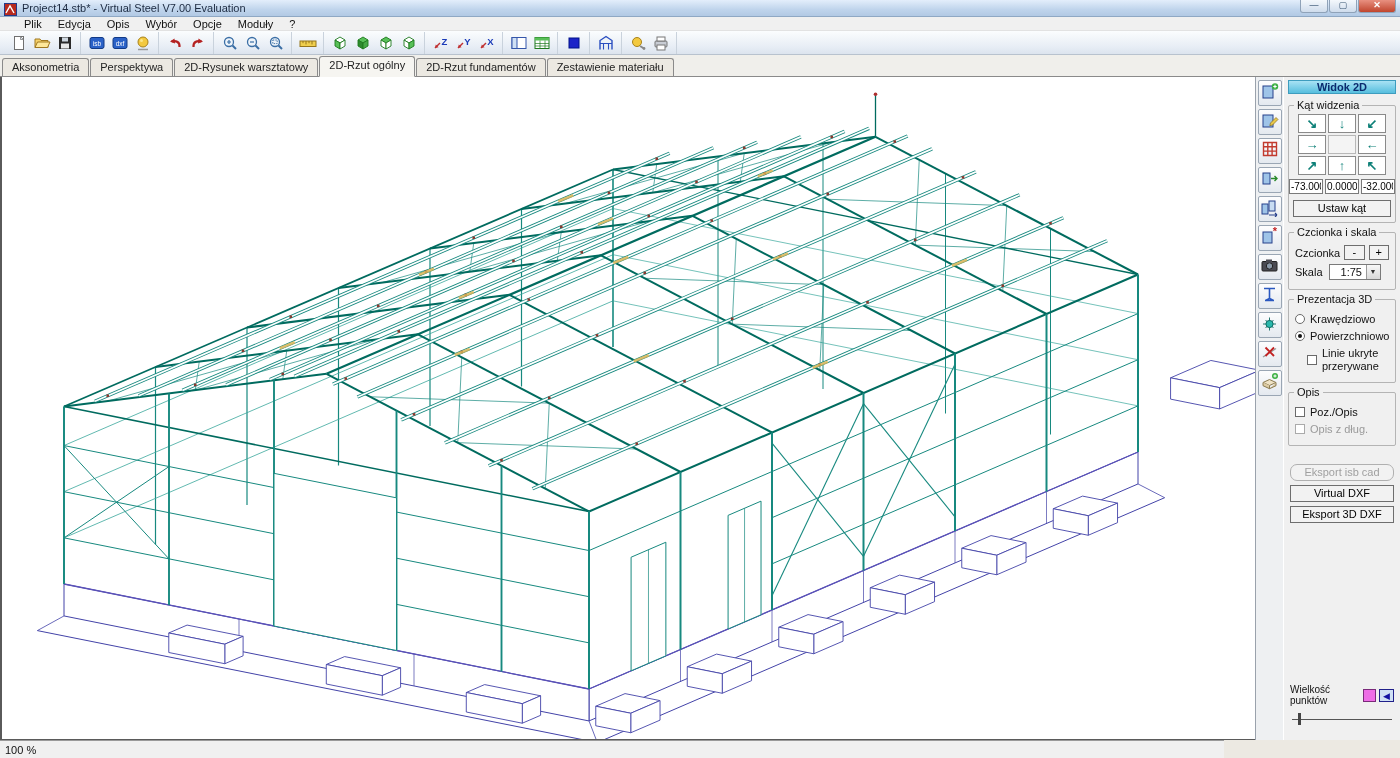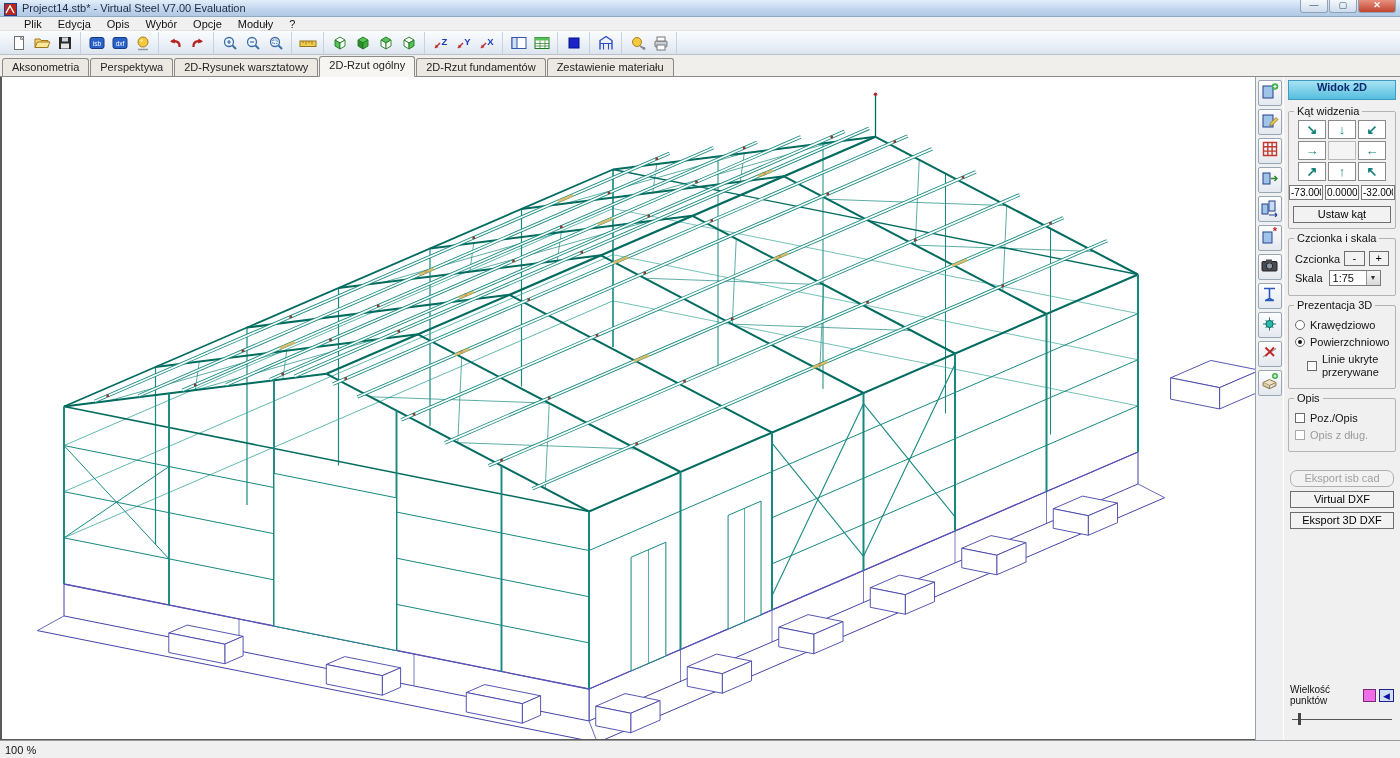--- a/index.html
+++ b/index.html
@@ -46,37 +46,37 @@
 
   
   .sidestrip { position:absolute; left:1255px; top:0; width:28px; height:663px; background:#eef0f2;
     border-left:1px solid #9aa2ac; display:flex; flex-direction:column; align-items:center; padding-top:3px; }
   .sbtn { width:24px; height:26px; margin-bottom:3px; background:linear-gradient(#fdfdfe,#e4e9ef);
     border:1px solid #9aa6b4; border-radius:2px; display:flex; align-items:center; justify-content:center; }
 
   
   .panel { position:absolute; left:1283px; top:0; width:117px; height:663px; background:#f0f0f0;
     border-left:1px solid #fff; font-size:11px; color:#111; display:flex; flex-direction:column; }
-  .panel-header { margin:3px 4px 2px; height:20px; text-align:center; font-size:11px; font-weight:bold; color:#0a2a6e;
+  .panel-header { margin:3px 4px 2px; height:14px; text-align:center; font-size:11px; font-weight:bold; color:#0a2a6e;
     background:linear-gradient(#a8e2f4,#56bede); border:1px solid #3d9cbe; line-height:13px; }
   .group { border:1px solid #b4b4b4; border-radius:2px; margin:9px 4px 0; position:relative; padding:8px 4px 5px; }
   .glabel { position:absolute; top:-7px; left:5px; background:#f0f0f0; padding:0 3px; font-size:11px; }
   .agrid { display:grid; grid-template-columns:repeat(3,28px); grid-auto-rows:19px; gap:2px; justify-content:center; }
   .abtn { background:#fff; border:1px solid #8a8a8a; color:#0e8078; font-weight:bold; font-size:13px;
     display:flex; align-items:center; justify-content:center; line-height:1; }
   .abtn.empty { background:#f4f4f4; border:1px solid #b8b8b8; }
   .angles { display:flex; gap:2px; margin-top:4px; justify-content:center; }
   .ain { width:34px; height:15px; border:1px solid #7a7a7a; background:#fff; font-size:10px; padding:0 1px;
     font-family:"Liberation Sans",sans-serif; }
   .wideb { display:block; width:100%; height:17px; background:#f2f2f2; border:1px solid #6e6e6e; font-size:11px;
     text-align:center; line-height:15px; margin-top:6px; }
   .row { display:flex; align-items:center; margin:4px 2px; }
   .smallb { width:22px; height:15px; border:1px solid #6e6e6e; background:#f2f2f2; text-align:center; line-height:13px; font-size:11px; margin-left:4px;}
   .select { margin-left:6px; width:52px; height:16px; border:1px solid #7a7a7a; background:#fff; display:flex; align-items:center; }
-  .select .val { flex:1; padding-left:3px; font-size:11px; }
+  .select .val { flex:1; padding-left:11px; font-size:11px; }
   .select .arr { width:14px; height:14px; background:linear-gradient(#f8f8f8,#d8d8d8); border-left:1px solid #9a9a9a;
     font-size:7px; text-align:center; line-height:14px; color:#333; }
   .radio { width:10px; height:10px; border:1px solid #6a6a6a; border-radius:50%; background:#fff; margin-right:5px; position:relative; flex:0 0 auto;}
   .radio.sel::after { content:""; position:absolute; left:2px; top:2px; width:4px; height:4px; border-radius:50%; background:#111; }
   .check { width:10px; height:10px; border:1px solid #6a6a6a; background:#fff; margin-right:5px; flex:0 0 auto; }
   .check.dis { border-color:#aaa; }
   .dis-label { color:#9a9a9a; }
   .optrow { display:flex; align-items:center; margin:5px 2px; font-size:11px; }
   .indent { margin-left:14px; }
   .two-line { line-height:1.15; }
@@ -88,21 +88,21 @@
   .points .lblrow { display:flex; align-items:center; }
   .points .lbl { font-size:10px; flex:1; }
   .pbtn { width:13px; height:13px; background:#ee6ee6; border:1px solid #7a2a7a; margin-right:3px; }
   .bbtn { width:15px; height:13px; background:#cfe0f4; border:1px solid #20208a; color:#1010a0; font-size:9px;
     text-align:center; line-height:12px; }
   .slider { position:relative; height:14px; margin-top:6px; }
   .slider .track { position:absolute; left:2px; right:2px; top:7px; height:1px; background:#555; }
   .slider .handle { position:absolute; left:8px; top:1px; width:3px; height:12px; background:#444; }
 
   
-  .statusbar { position:absolute; left:0; top:740px; width:1400px; height:18px; background:#f0f0f0;
+  .statusbar { position:absolute; left:0; top:740px; width:1224px; height:18px; background:#f0f0f0;
     border-top:1px solid #9a9a9a; font-size:11px; color:#111; display:flex; align-items:center; }
   .statusbar .cell { padding-left:5px; }
 </style>
 </head>
 <body>
 
 <div class="window">
 
   <div class="titlebar">
     <span class="app-icon">

